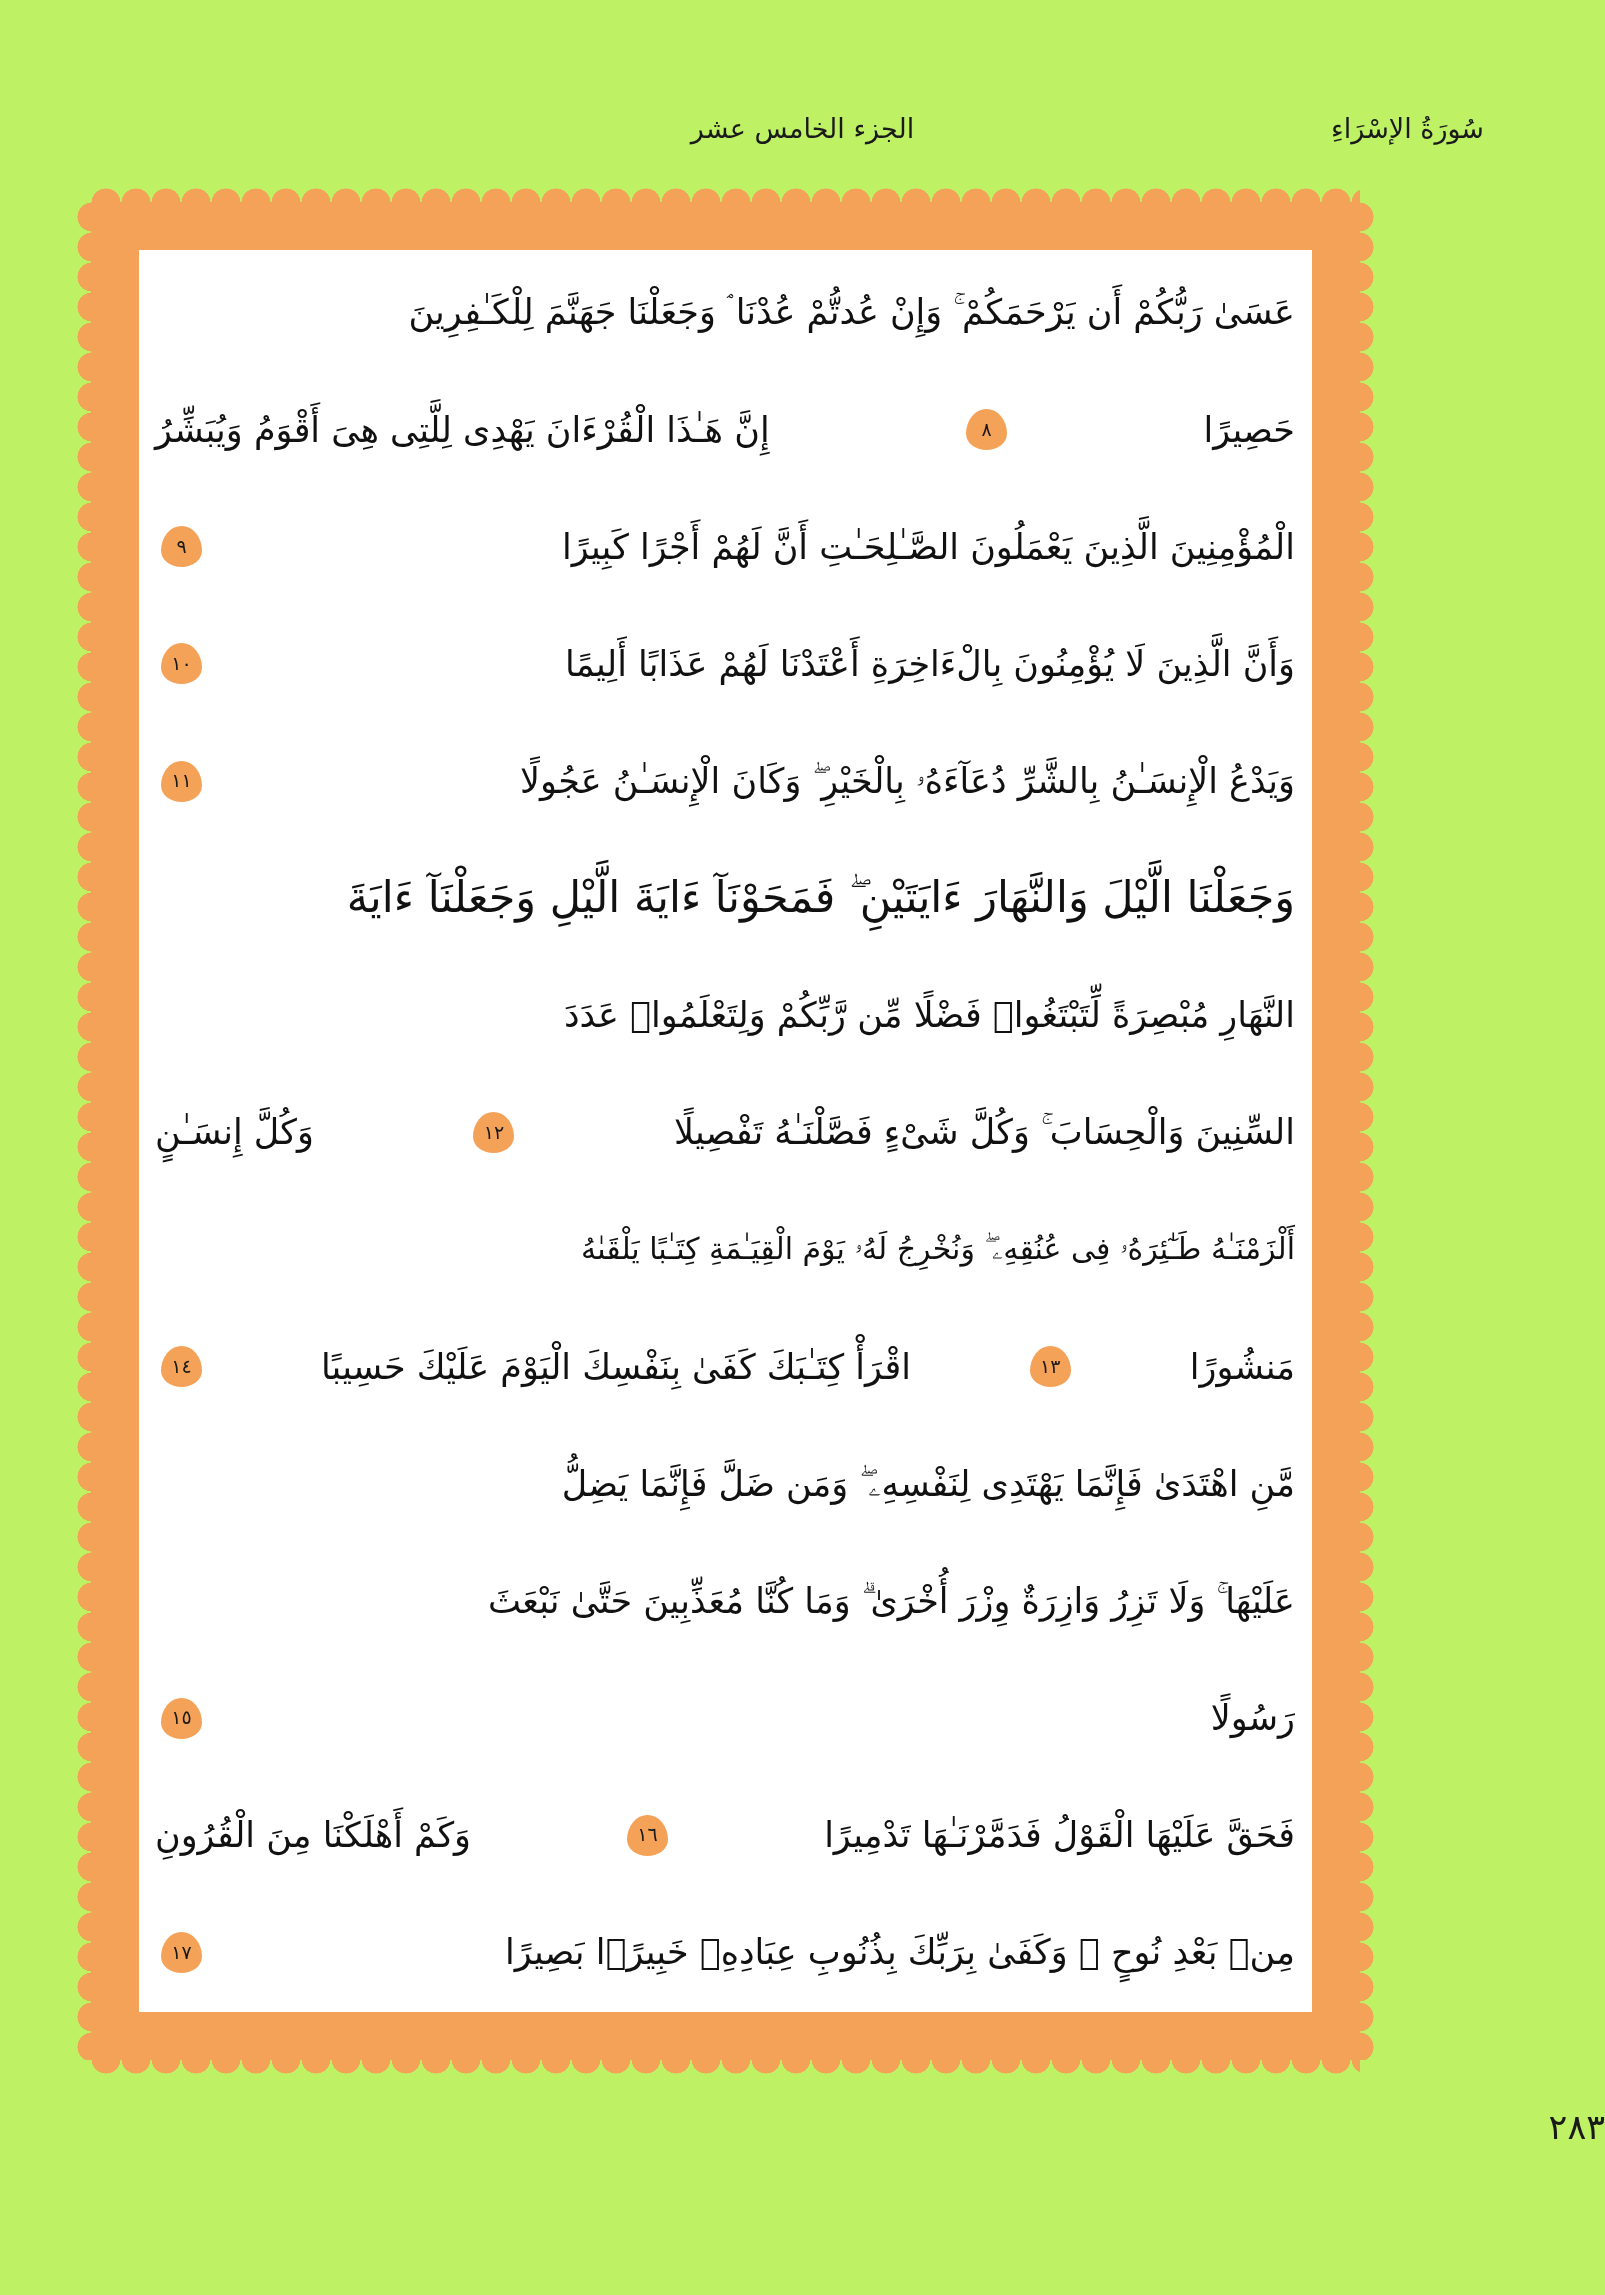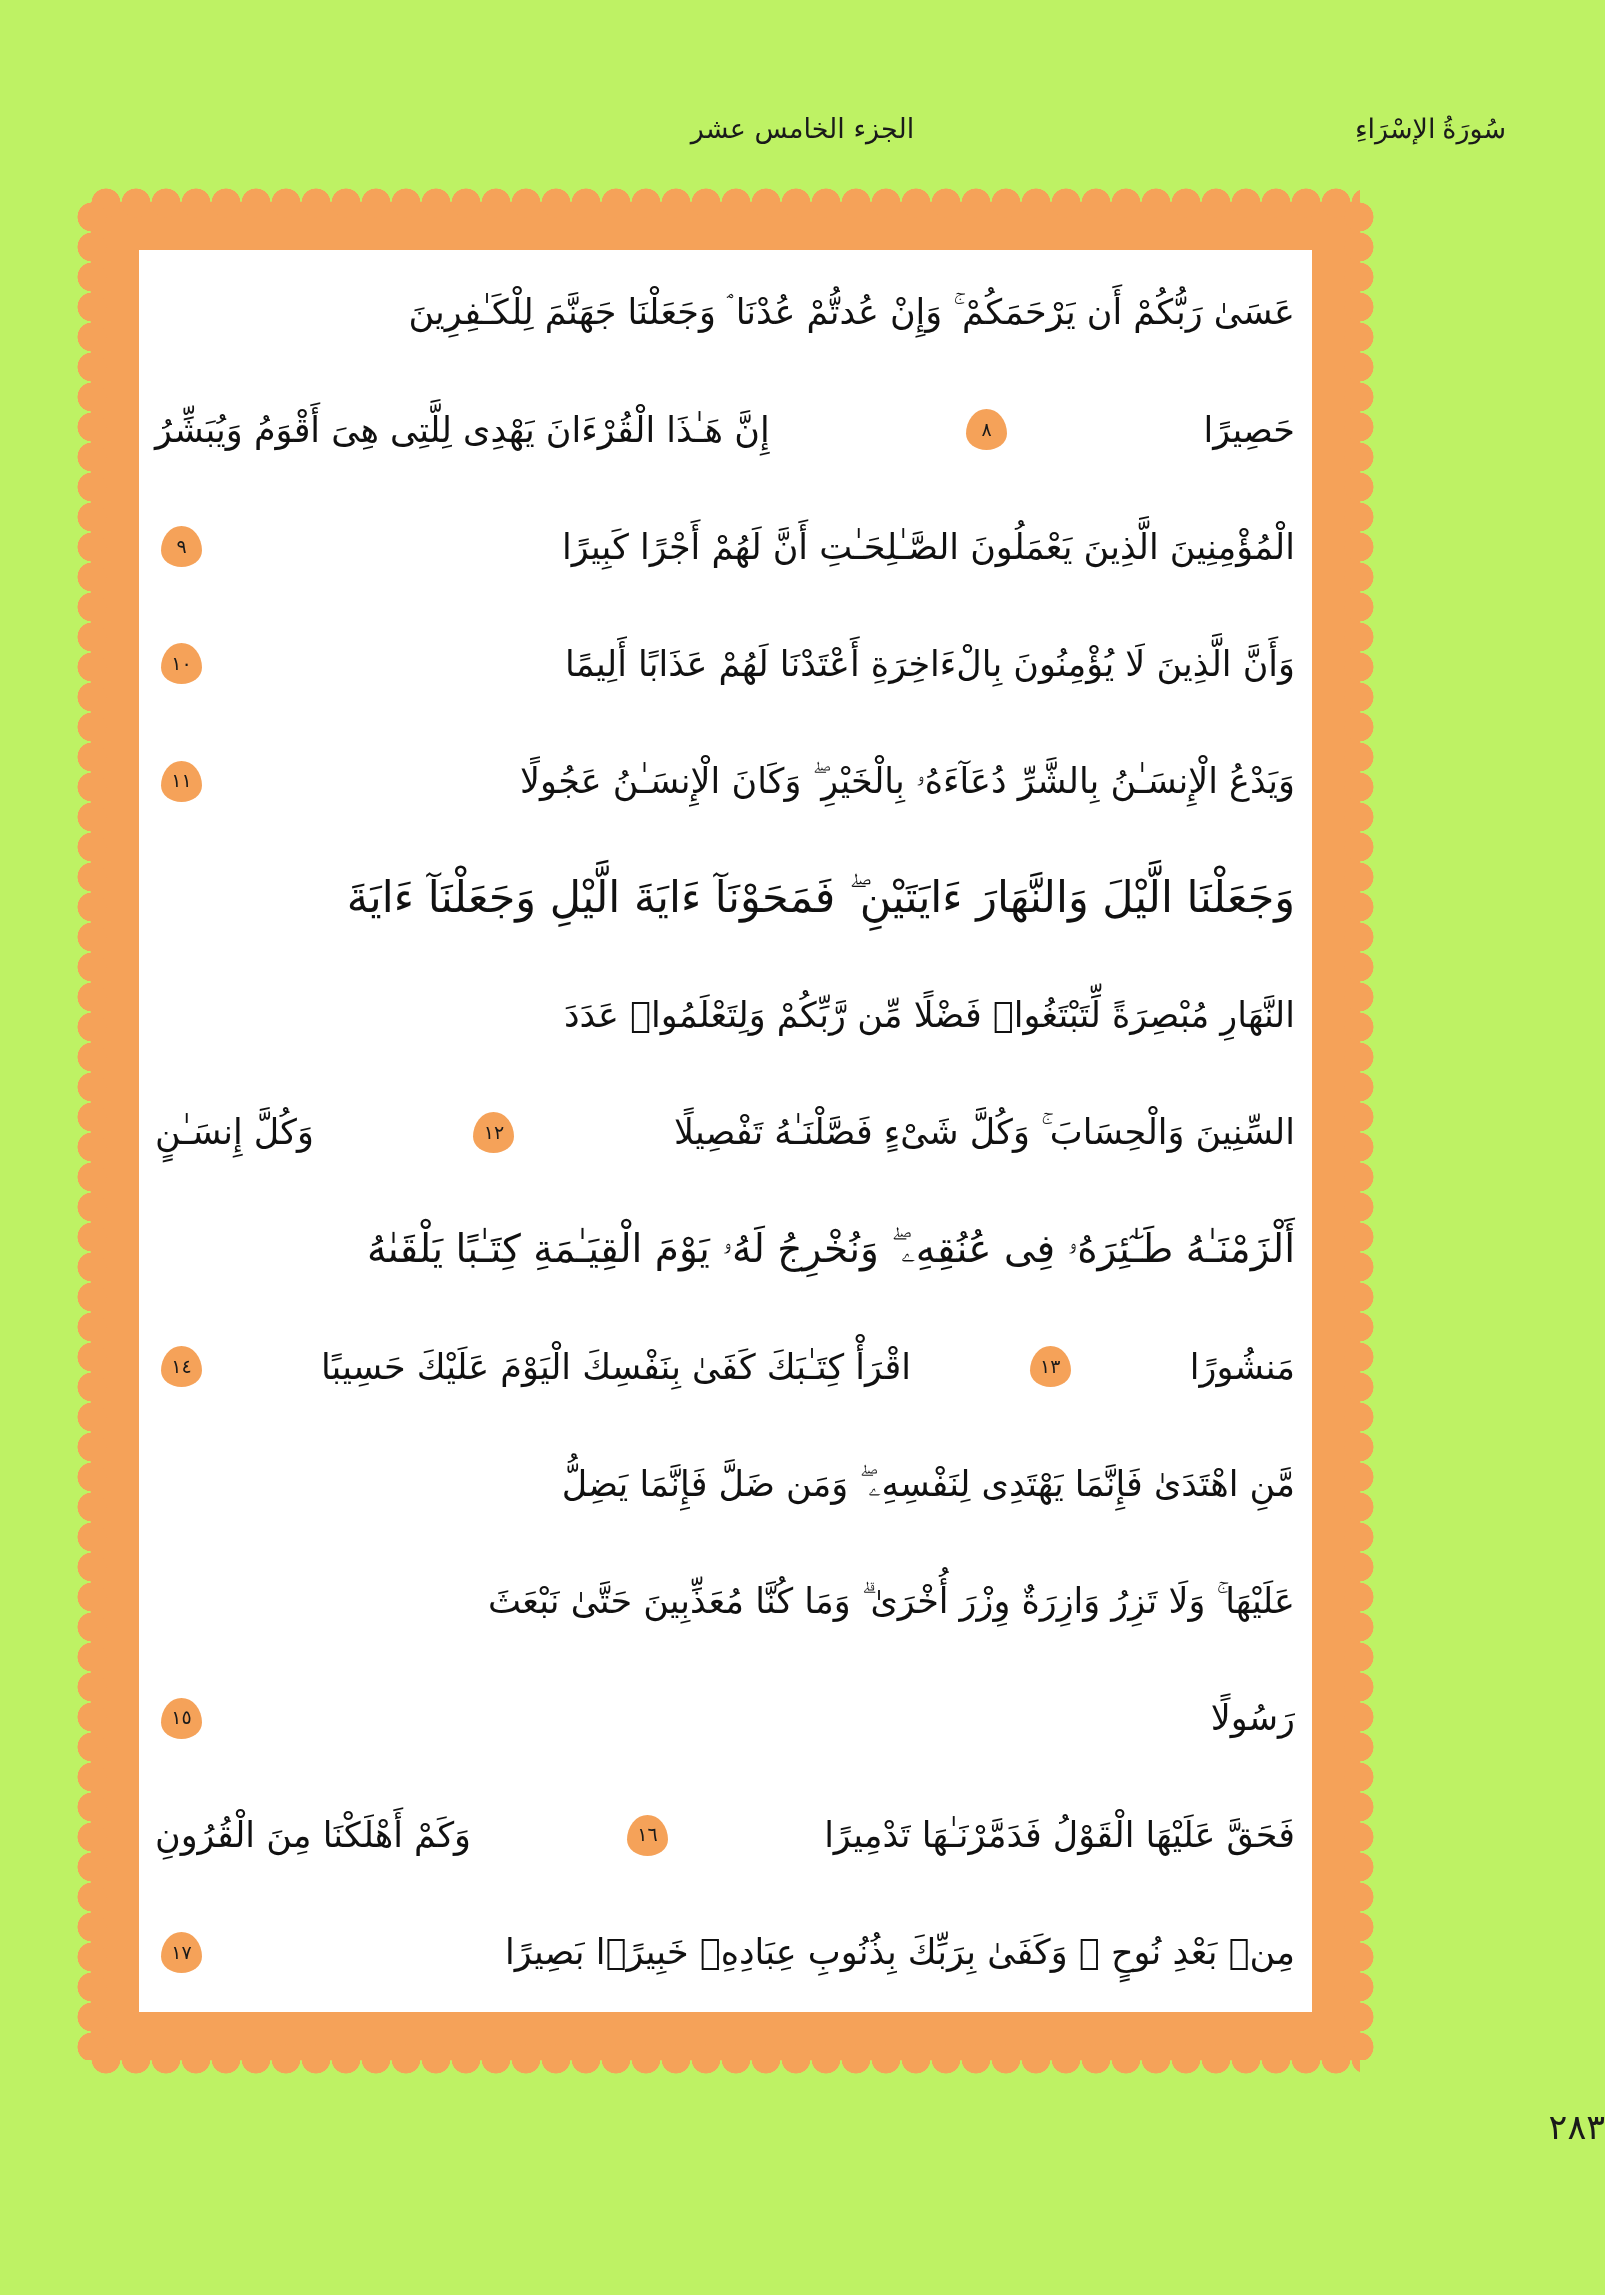--- a/index.html
+++ b/index.html
@@ -26,26 +26,25 @@
     left: 50%;
     transform: translateX(-50%);
     font-size: 27px;
     color: #1a1a1a;
     white-space: nowrap;
     direction: rtl;
   }
   .header-surah {
     position: absolute;
     top: 113px;
-    right: 99px;
+    right: 121px;
     font-size: 27px;
     color: #1a1a1a;
     white-space: nowrap;
     direction: rtl;
-    font-family: Liberation Serif, serif;
   }
 
   
   .frame-outer {
     position: absolute;
     top: 202px;
     left: 91px;
     width: 1269px;
     height: 1858px;
     background: #f5a259;
@@ -191,21 +190,21 @@
         <span class="seg">وَجَعَلْنَا الَّيْلَ وَالنَّهَارَ ءَايَتَيْنِ ۖ فَمَحَوْنَآ ءَايَةَ الَّيْلِ وَجَعَلْنَآ ءَايَةَ</span>
       </div>
       <div class="aya-line" style="font-size: 35px;">
         <span class="seg">النَّهَارِ مُبْصِرَةً لِّتَبْتَغُوا۟ فَضْلًا مِّن رَّبِّكُمْ وَلِتَعْلَمُوا۟ عَدَدَ</span>
       </div>
       <div class="aya-line" style="font-size: 35px;">
         <span class="seg">السِّنِينَ وَالْحِسَابَ ۚ وَكُلَّ شَىْءٍ فَصَّلْنَـٰهُ تَفْصِيلًا</span>
         <span class="ayah-marker">١٢</span>
         <span class="seg">وَكُلَّ إِنسَـٰنٍ</span>
       </div>
-      <div class="aya-line" style="font-size: 39px;">
+      <div class="aya-line" style="font-size: 30px;">
         <span class="seg">أَلْزَمْنَـٰهُ طَـٰٓئِرَهُۥ فِى عُنُقِهِۦ ۖ وَنُخْرِجُ لَهُۥ يَوْمَ الْقِيَـٰمَةِ كِتَـٰبًا يَلْقَىٰهُ</span>
       </div>
       <div class="aya-line" style="font-size: 35px;">
         <span class="seg">مَنشُورًا</span>
         <span class="ayah-marker">١٣</span>
         <span class="seg">اقْرَأْ كِتَـٰبَكَ كَفَىٰ بِنَفْسِكَ الْيَوْمَ عَلَيْكَ حَسِيبًا</span>
         <span class="ayah-marker">١٤</span>
       </div>
       <div class="aya-line" style="font-size: 35px;">
         <span class="seg">مَّنِ اهْتَدَىٰ فَإِنَّمَا يَهْتَدِى لِنَفْسِهِۦ ۖ وَمَن ضَلَّ فَإِنَّمَا يَضِلُّ</span>

